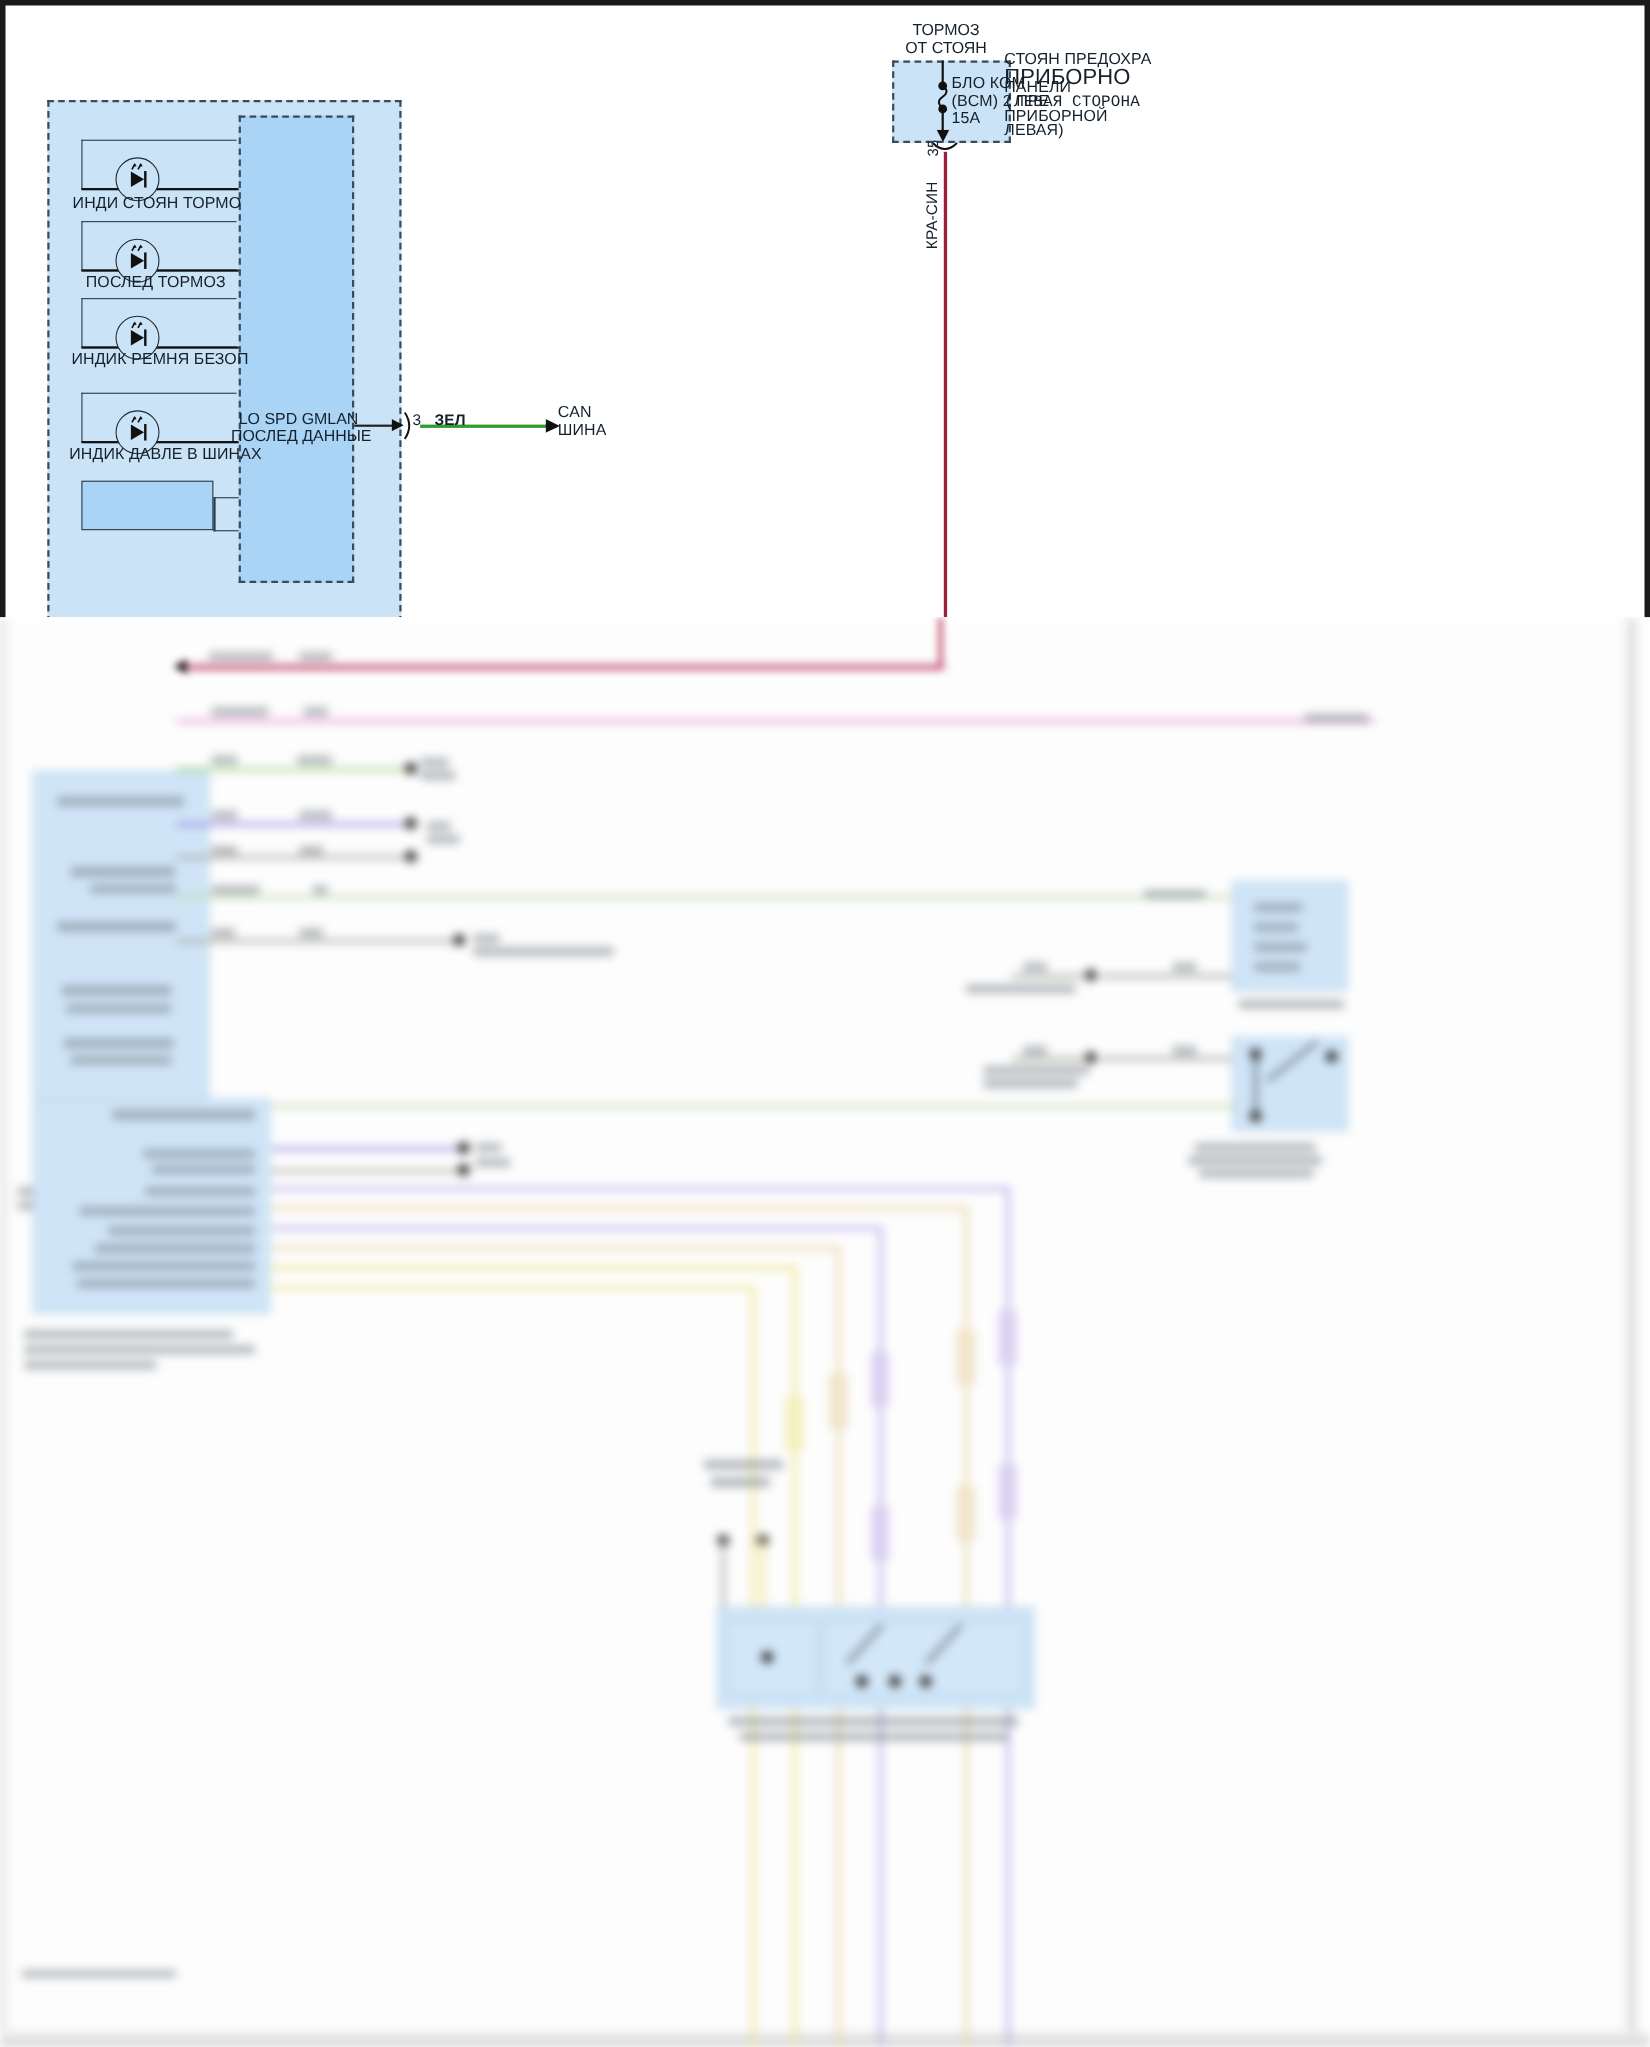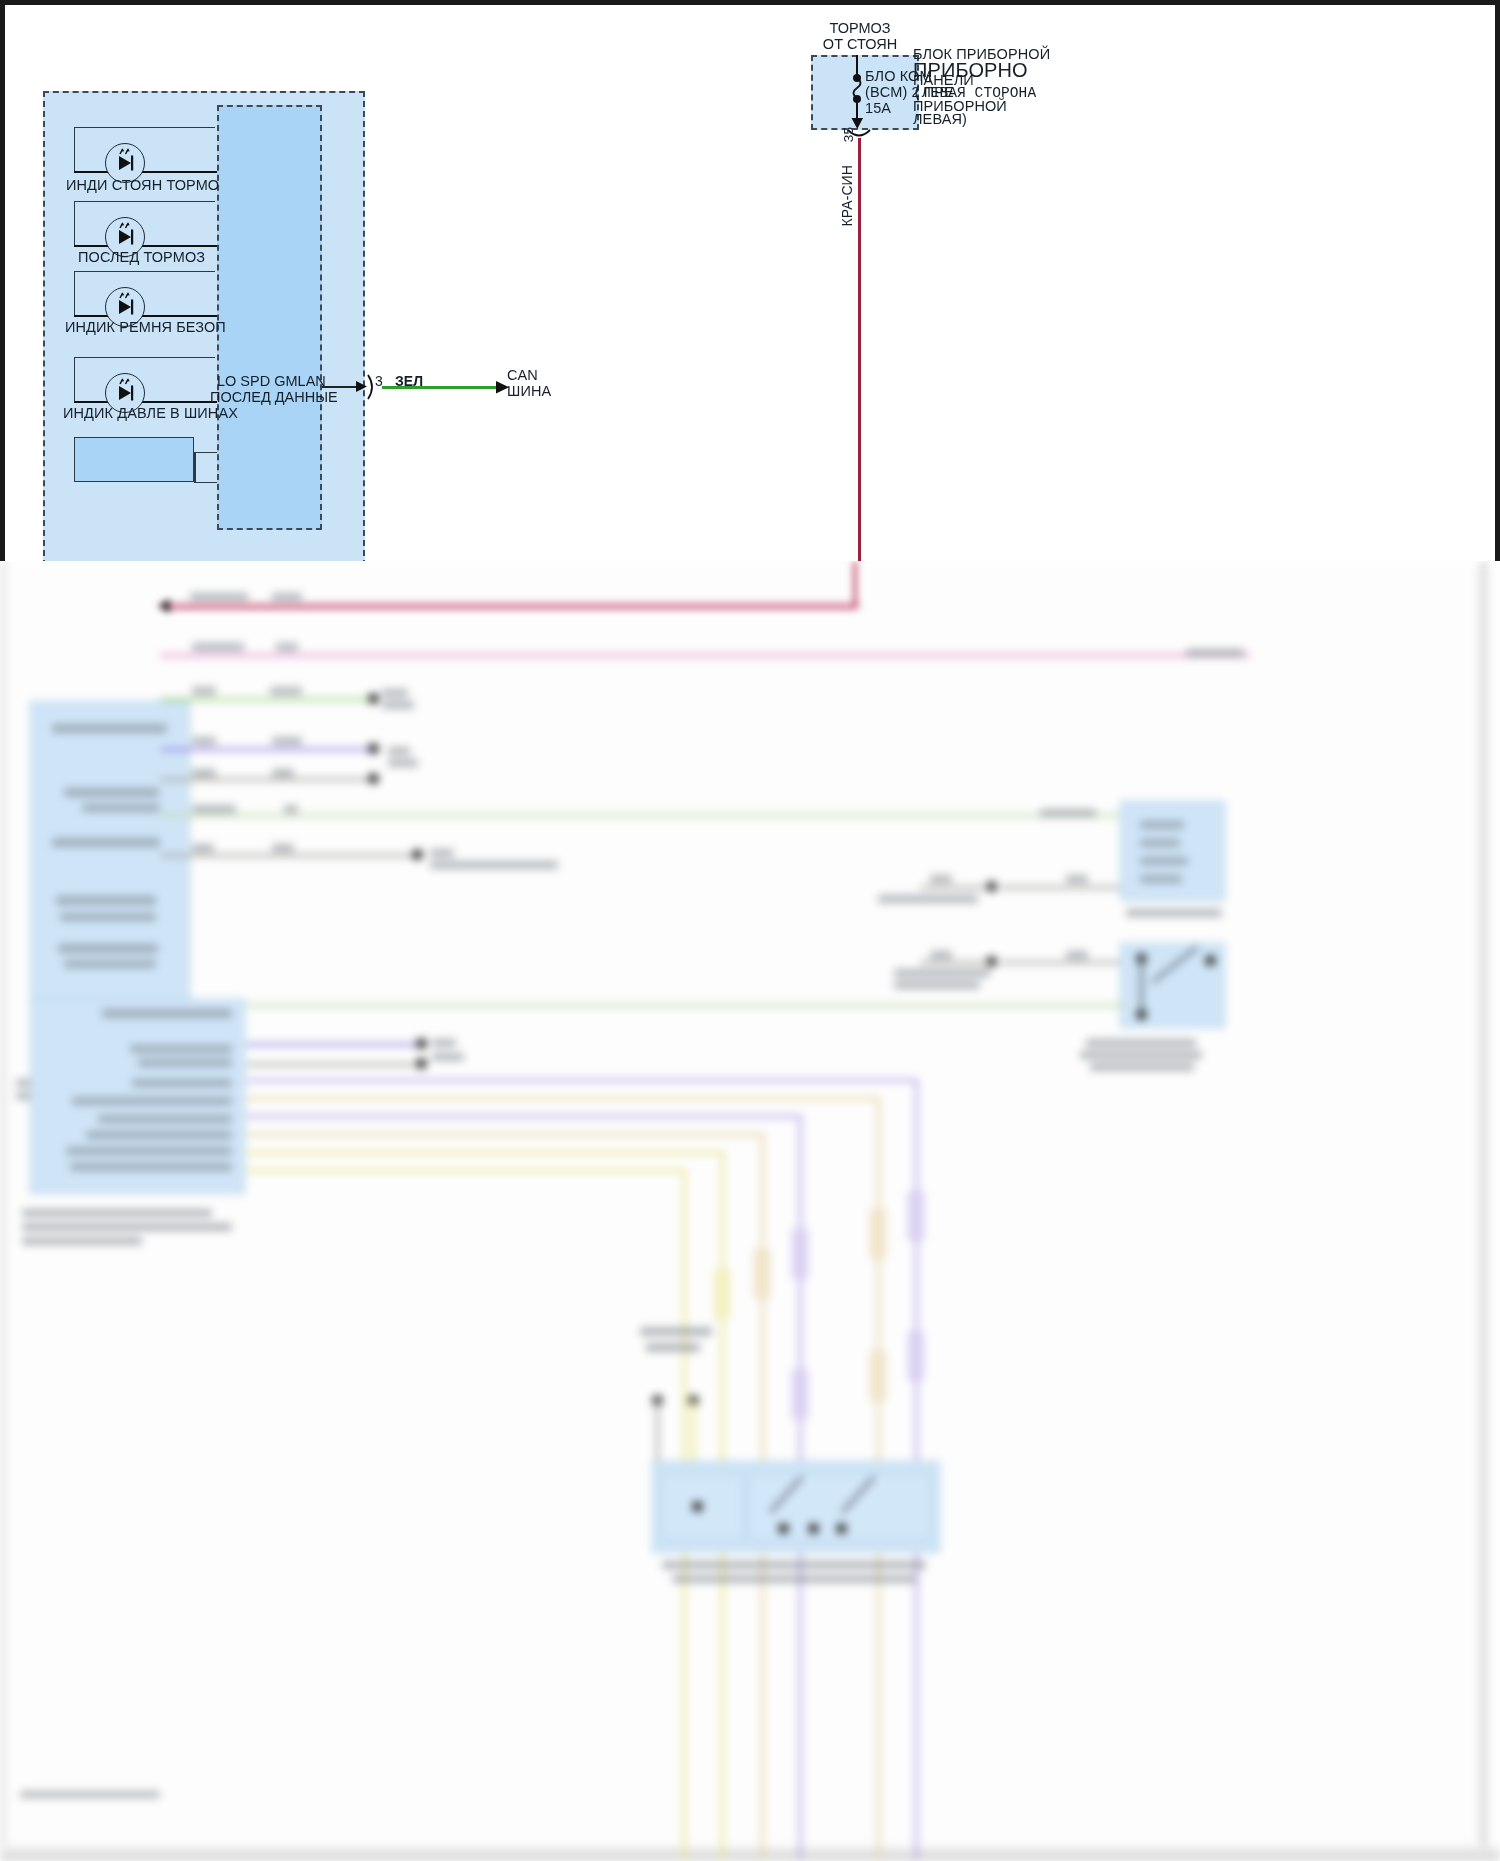--- a/index.html
+++ b/index.html
@@ -356,21 +356,21 @@
     <div class="fuse-dot" style="left:848px;top:90px;"></div>
     <div class="wire-v" style="left:851px;top:96px;height:22px;width:1.8px;background:#111;"></div>
     <svg style="position:absolute;left:845px;top:113px;" width="15" height="14" viewBox="0 0 15 14">
       <polygon points="1.5,0 13,0 7.3,11" fill="#111"></polygon>
     </svg>
 
     <div class="lbl" style="left:860px;top:63px;font-size:14.5px;">БЛО КОМ</div>
     <div class="lbl" style="left:860px;top:79px;font-size:14.5px;">(BCM) 2 ПРЕ</div>
     <div class="lbl" style="left:860px;top:95px;font-size:14.5px;">15А</div>
 
-    <div class="lbl" style="left:908px;top:41px;font-size:14.5px;">БЛОК ПРИБОРНОЙ</div>
+    <div class="lbl" style="left:908px;top:41px;font-size:14.5px;">СТОЯН ПРЕДОХРА</div>
     <div class="lbl" style="left:908px;top:54px;font-size:20px;">ПРИБОРНО</div>
     <div class="lbl" style="left:908px;top:67px;font-size:14.5px;">ПАНЕЛИ</div>
     <div class="lbl" style="left:908px;top:80px;font-size:14.5px;font-family:Liberation Mono, monospace;">(ЛЕВАЯ СТОРОНА</div>
     <div class="lbl" style="left:908px;top:93px;font-size:14.5px;">ПРИБОРНОЙ</div>
     <div class="lbl" style="left:908px;top:106px;font-size:14.5px;">ЛЕВАЯ)</div>
 
     <svg style="position:absolute;left:841px;top:124px;" width="26" height="14" viewBox="0 0 26 14">
       <path d="M2 1 Q13 12 24 1" stroke="#111" stroke-width="1.8" fill="none"></path>
     </svg>
     <div class="lbl" style="left:836px;top:122px;font-size:13.5px;writing-mode:vertical-rl;transform:rotate(180deg);">35</div>

